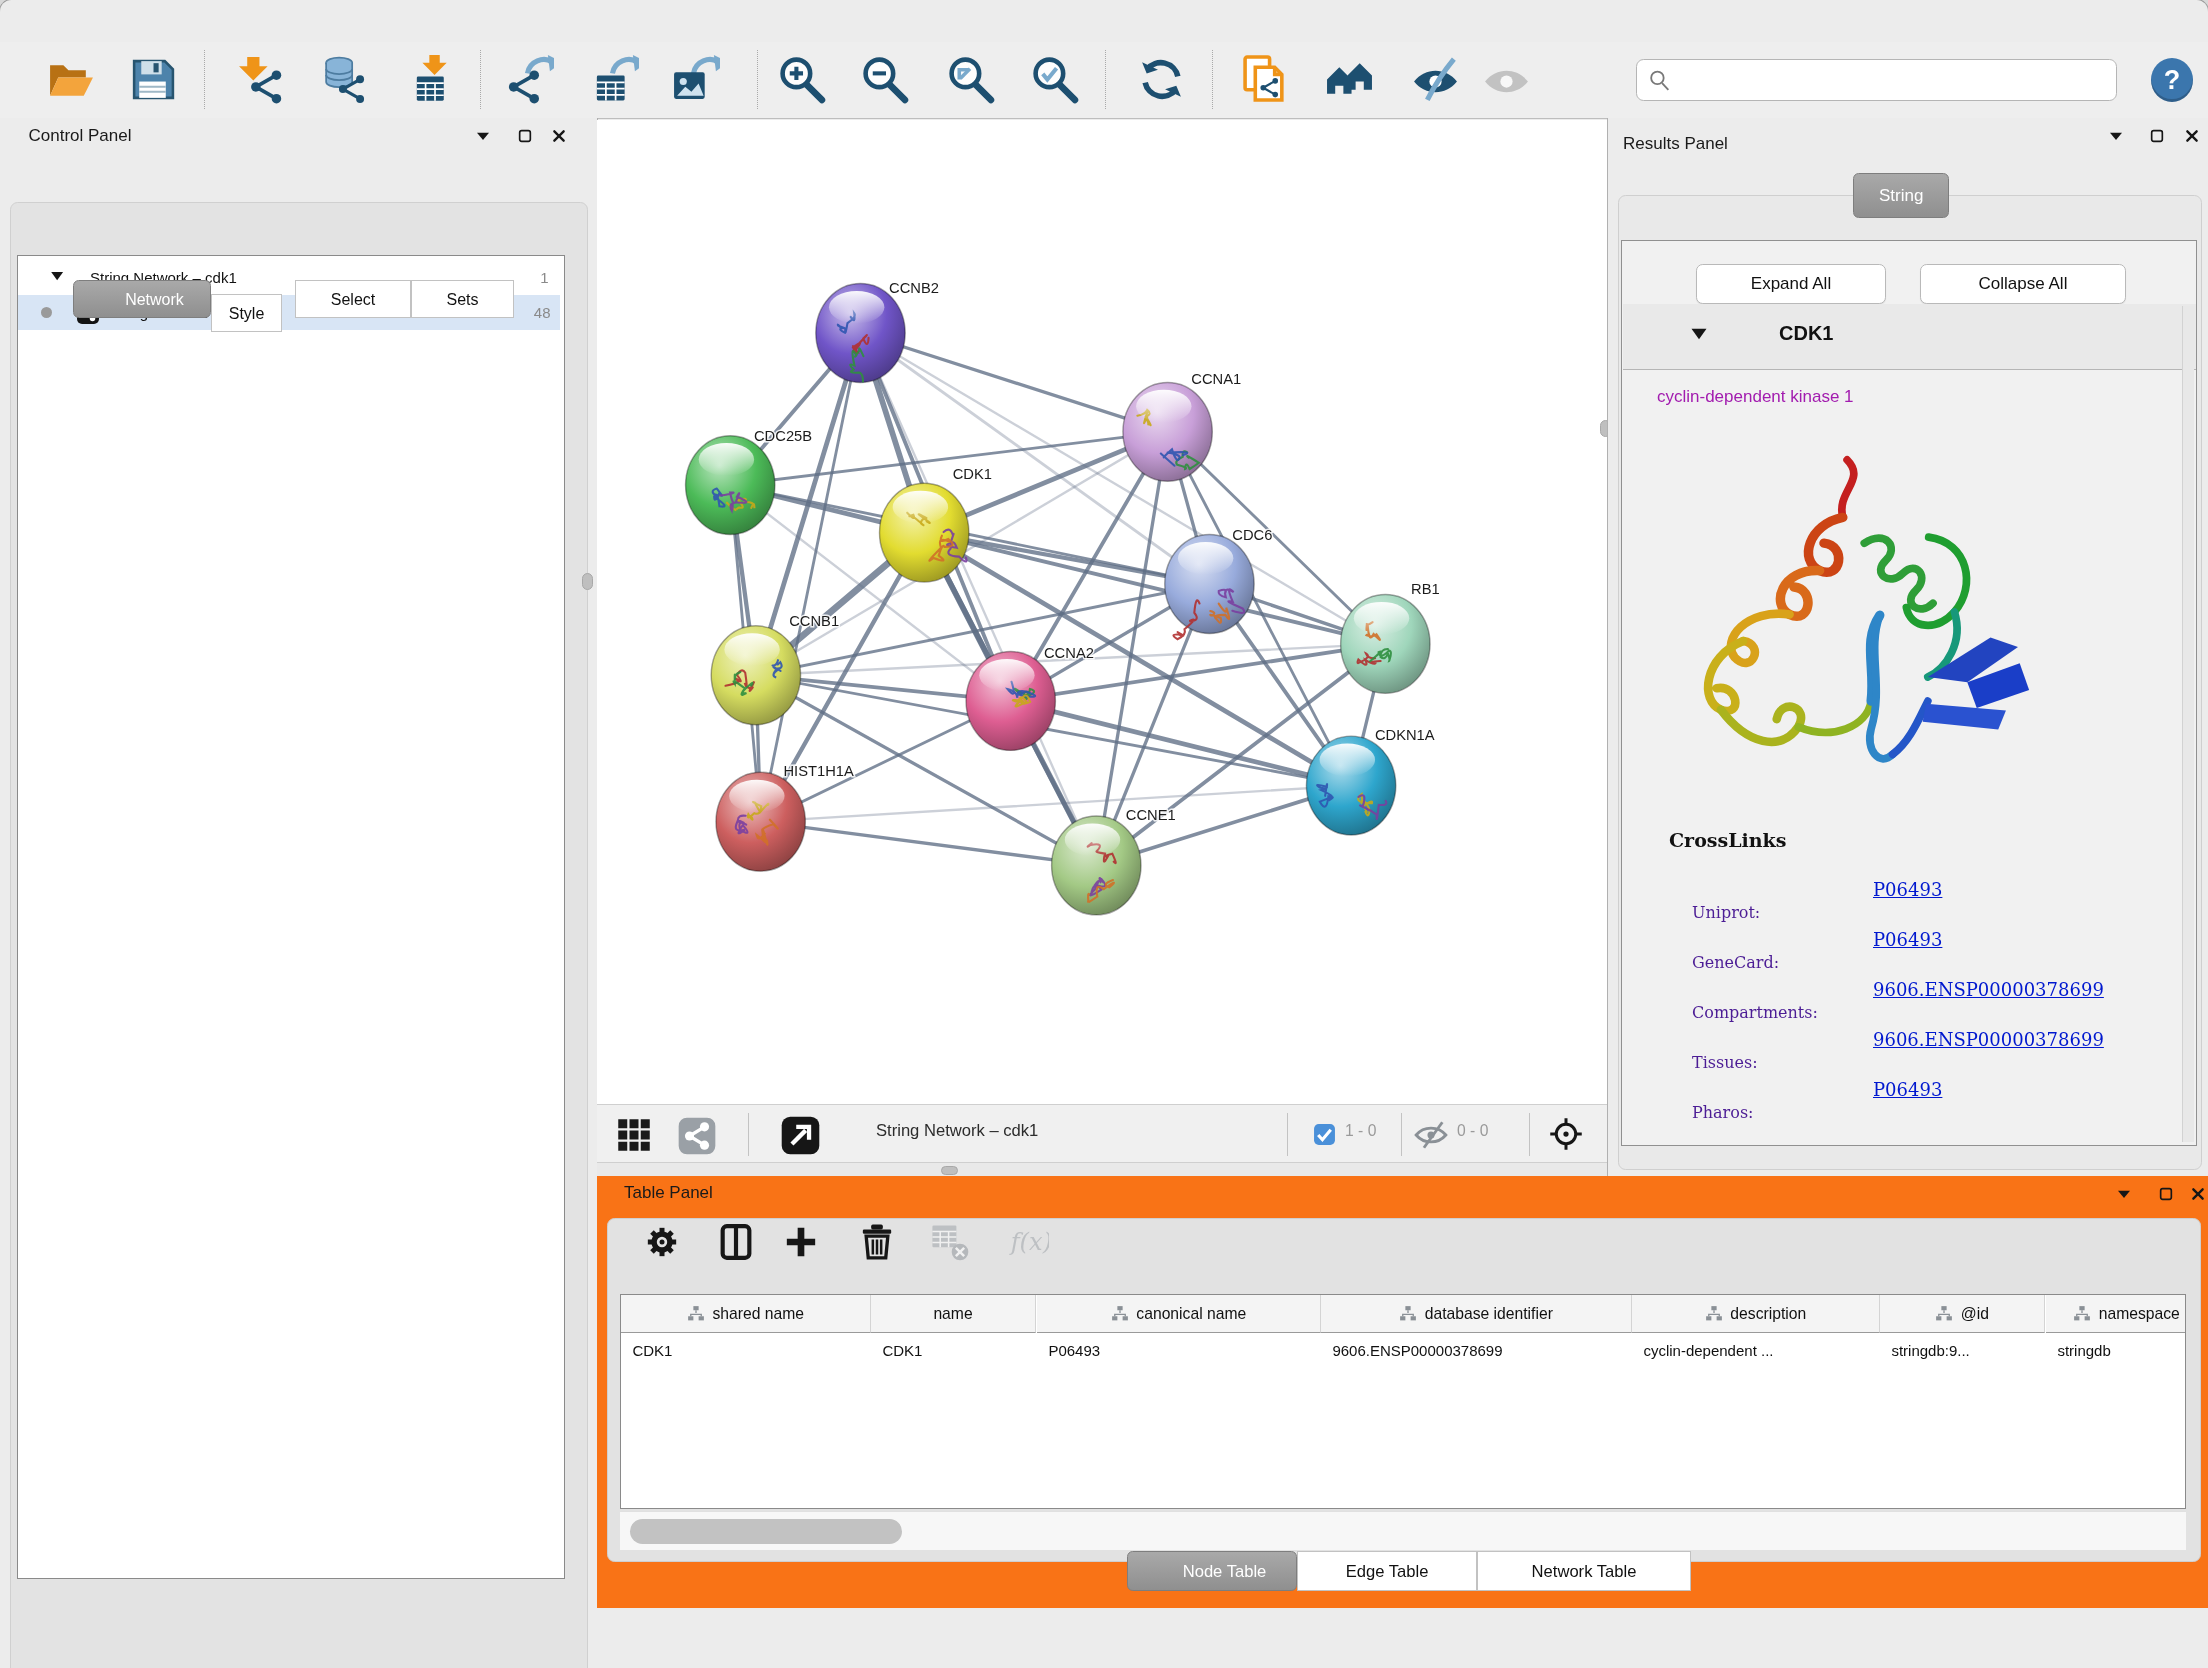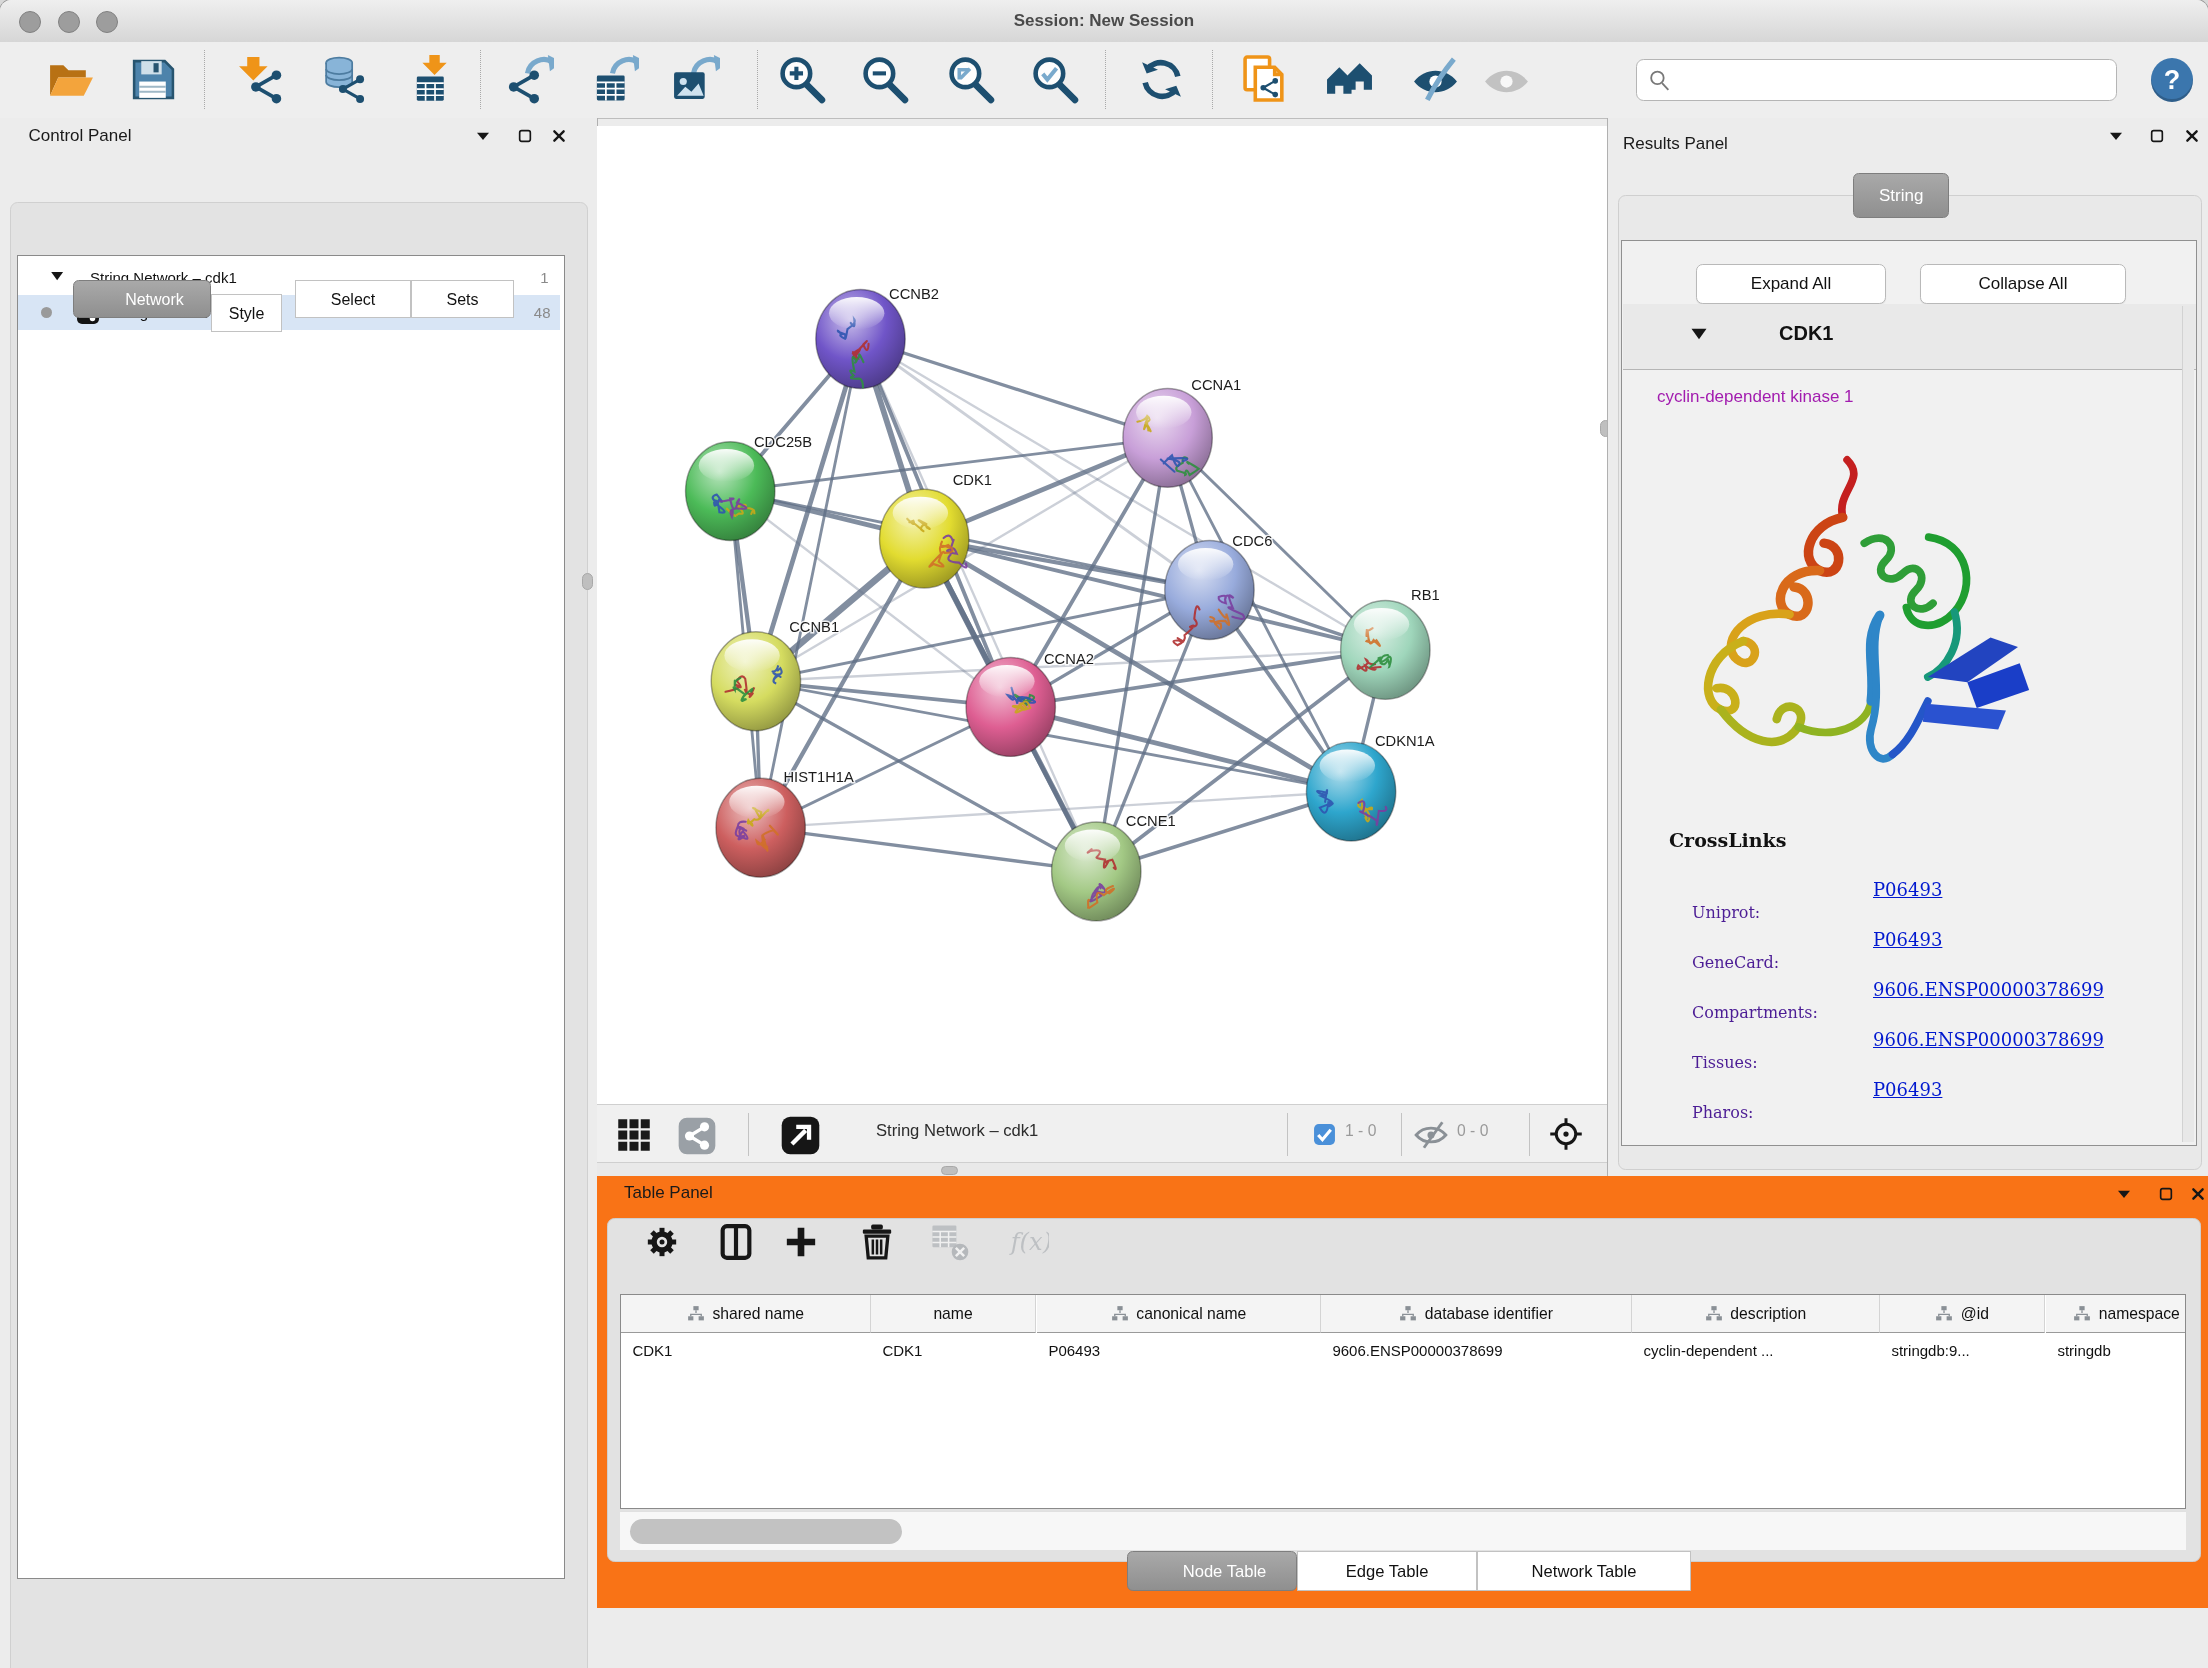--- a/index.html
+++ b/index.html
@@ -26,21 +26,21 @@
   .tabbtn{height:38px;line-height:38px;text-align:center;font-size:16px;background:#fff;border:1px solid #c2c2c2;color:#111;box-sizing:border-box;cursor:pointer;}
   .tabbtn.sel{background:linear-gradient(#a9a9a9,#8f8f8f);color:#fff;border-color:#7e7e7e;border-radius:5.7px;padding-left:25px;}
   
   #cpanel{left:0;top:118px;width:597px;height:1489px;background:#ececec;border-right:1px solid #b0b0b0;}
   #cpbody{left:9.5px;top:84px;width:576px;height:1484px;background:#e3e3e3;border:1px solid #d0d0d0;border-radius:7.6px;}
   #treebox{left:17px;top:137px;width:546px;height:1322px;background:#fff;border:1.9px solid #8a8a8a;}
   .trow{position:absolute;left:0;width:542px;height:35px;display:flex;align-items:center;font-size:15px;color:#111;}
   .trow.sel{background:#d8e5f5;}
   .tcount{position:absolute;color:#8a8a8a;font-size:15px;text-align:right;}
   
-  #netcanvas{left:597px;top:126px;width:1010px;height:986px;background:#ffffff;}
+  #netcanvas{left:597px;top:120px;width:1010px;height:986px;background:#ffffff;}
   #netfooter{left:597px;top:1104px;width:1010px;height:58px;background:#f0f0f0;border-top:1px solid #cfcfcf;}
   .nfsep{top:7.6px;height:43px;width:0;border-left:1px solid #c3c3c3;}
   .nficon{display:flex;align-items:center;justify-content:center;cursor:pointer;}
   
   #hsplit{left:597px;top:1162px;width:1611px;height:13.3px;background:#e9e9e9;border-top:1px solid #cfcfcf;border-bottom:1px solid #c4c4c4;}
   .grip{background:#bfbfbf;border-radius:5.7px;border:1px solid #a8a8a8;}
   
   #rpanel{left:1607px;top:118px;width:601px;height:1058px;background:#ececec;border-left:1px solid #b0b0b0;}
   #rbox{left:9.5px;top:77px;width:582px;height:973px;background:#e9e9e9;border:1px solid #cfcfcf;border-radius:7.6px;}
   #rtab{top:55px;height:43px;line-height:43px;padding:0 25px;background:linear-gradient(#a9a9a9,#8f8f8f);color:#fff;font-size:17px;border-radius:5.7px;border:1px solid #7e7e7e;cursor:pointer;}
@@ -72,26 +72,20 @@
   .sqbtn svg{width:32px;height:32px;}
   #membtn{left:2047px;top:6.7px;width:142px;height:46px;background:#fbfbfb;border:1px solid #a8a8a8;display:flex;align-items:center;justify-content:center;gap:9.5px;font-size:17px;color:#111;cursor:pointer;}
   #memdot{width:21px;height:21px;border-radius:50%;background:#1f8e3d;}
   text.nlabel{font-family:"Liberation Sans",sans-serif;font-size:15.5px;fill:#1c1c1c;paint-order:stroke;stroke:#ffffff;stroke-width:3px;stroke-opacity:.85;}
 </style>
 </head>
 <body>
 
 <div id="win">
 
-  <div id="titlebar" class="abs">
-    <div class="abs tlight" style="left:19px"></div>
-    <div class="abs tlight" style="left:58px"></div>
-    <div class="abs tlight" style="left:96px"></div>
-    <div id="wtitle" class="abs">Session: New Session</div>
-  </div>
 
   <div id="toolbar" class="abs">
     <div id="searchbox" class="abs">
       <svg viewBox="0 0 48 48">
           <circle cx="20" cy="19" r="12" fill="none" stroke="#787878" stroke-width="3.5"></circle>
           <line x1="29" y1="29" x2="41" y2="42" stroke="#787878" stroke-width="3.5"></line>
         </svg>
       <input placeholder="" style="">
     </div>
     <div id="helpbtn" class="abs">?</div>

